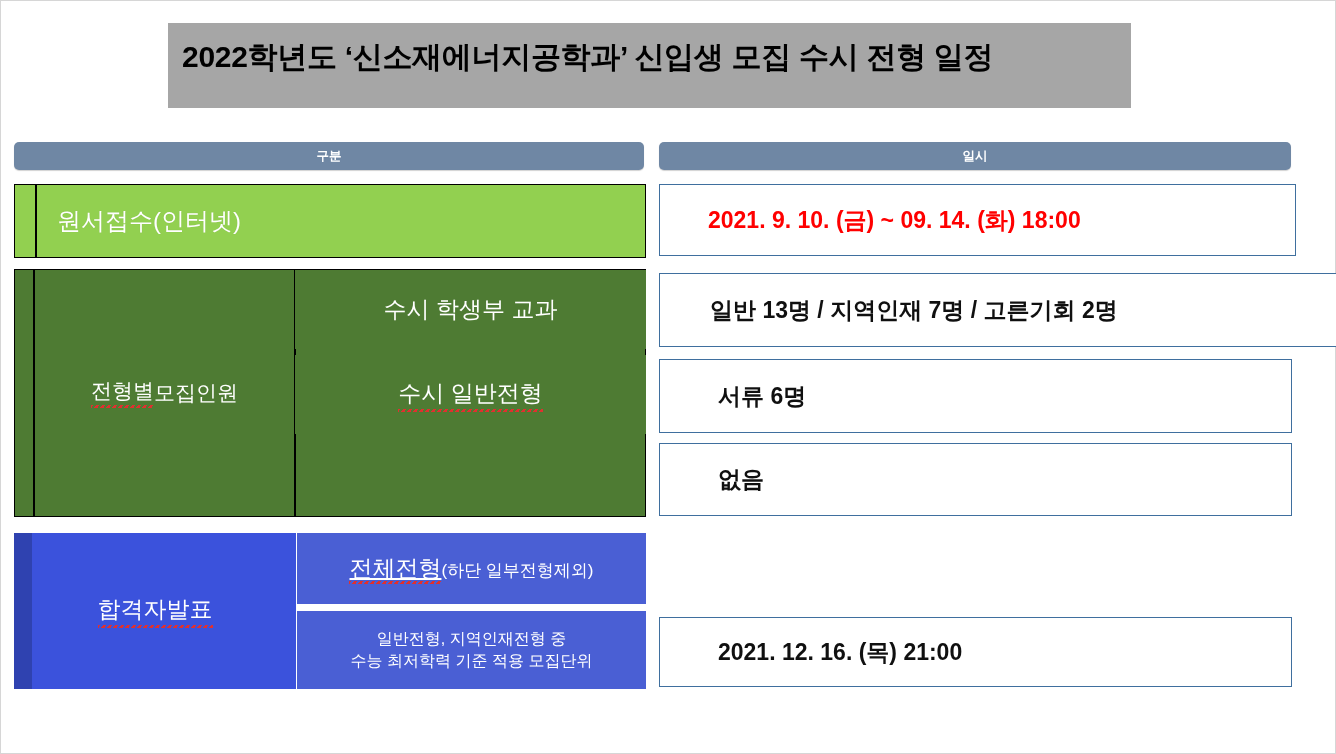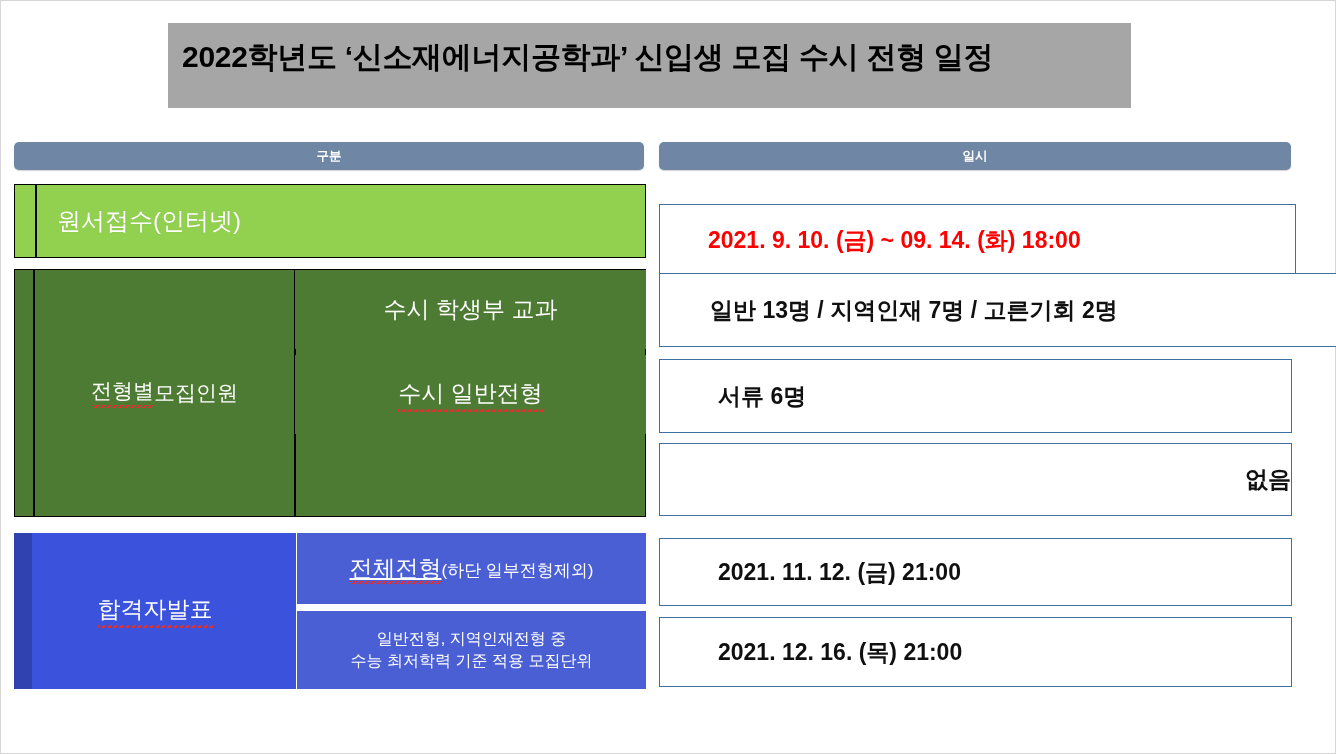--- a/index.html
+++ b/index.html
@@ -130,26 +130,26 @@
     position:absolute;left:658px;
     background:#ffffff;
     border:1.3px solid #3f6f9e;
     box-sizing:border-box;
     display:flex;align-items:center;
   }
   .vbox .vtxt{
     padding-left:58px;font-size:23px;font-weight:bold;color:#101010;
     white-space:nowrap;
   }
-  #vbox0{top:183px;width:637px;height:72px;margin-top:20px;}
+  #vbox0{top:183px;width:637px;height:72px;}
   #vbox0 .vtxt{color:#ff0000;padding-left:48px;}
   #vbox1{top:272px;width:706px;height:74px;}
   #vbox1 .vtxt{padding-left:50px;}
   #vbox2{top:358px;width:633px;height:74px;}
-  #vbox3{top:442px;width:633px;height:73px;justify-content:flex-end;}
+  #vbox3{top:442px;width:633px;height:73px;}
   #vbox4{top:537px;width:633px;height:68px;}
   #vbox5{top:616px;width:633px;height:70px;}
 </style>
 </head>
 <body>
 
 <div id="page">
 
   <div id="title-banner">
     <div id="title-text">2022학년도 ‘신소재에너지공학과’ 신입생 모집 수시 전형 일정</div>
@@ -210,20 +210,17 @@
       </span>
     </div>
     <div class="blue-sub" id="bsub1">
       <span>
         <span>일반전형, 지역인재전형 중</span><br>
         <span>수능 최저학력 기준 적용 모집단위</span>
       </span>
     </div>
   </div>
 
-  <div class="vbox" id="vbox4">
-    <div class="vtxt">2021. 11. 12. (금) 21:00</div>
-  </div>
   <div class="vbox" id="vbox5">
     <div class="vtxt">2021. 12. 16. (목) 21:00</div>
   </div>
 
 </div>
 
 </body></html>

